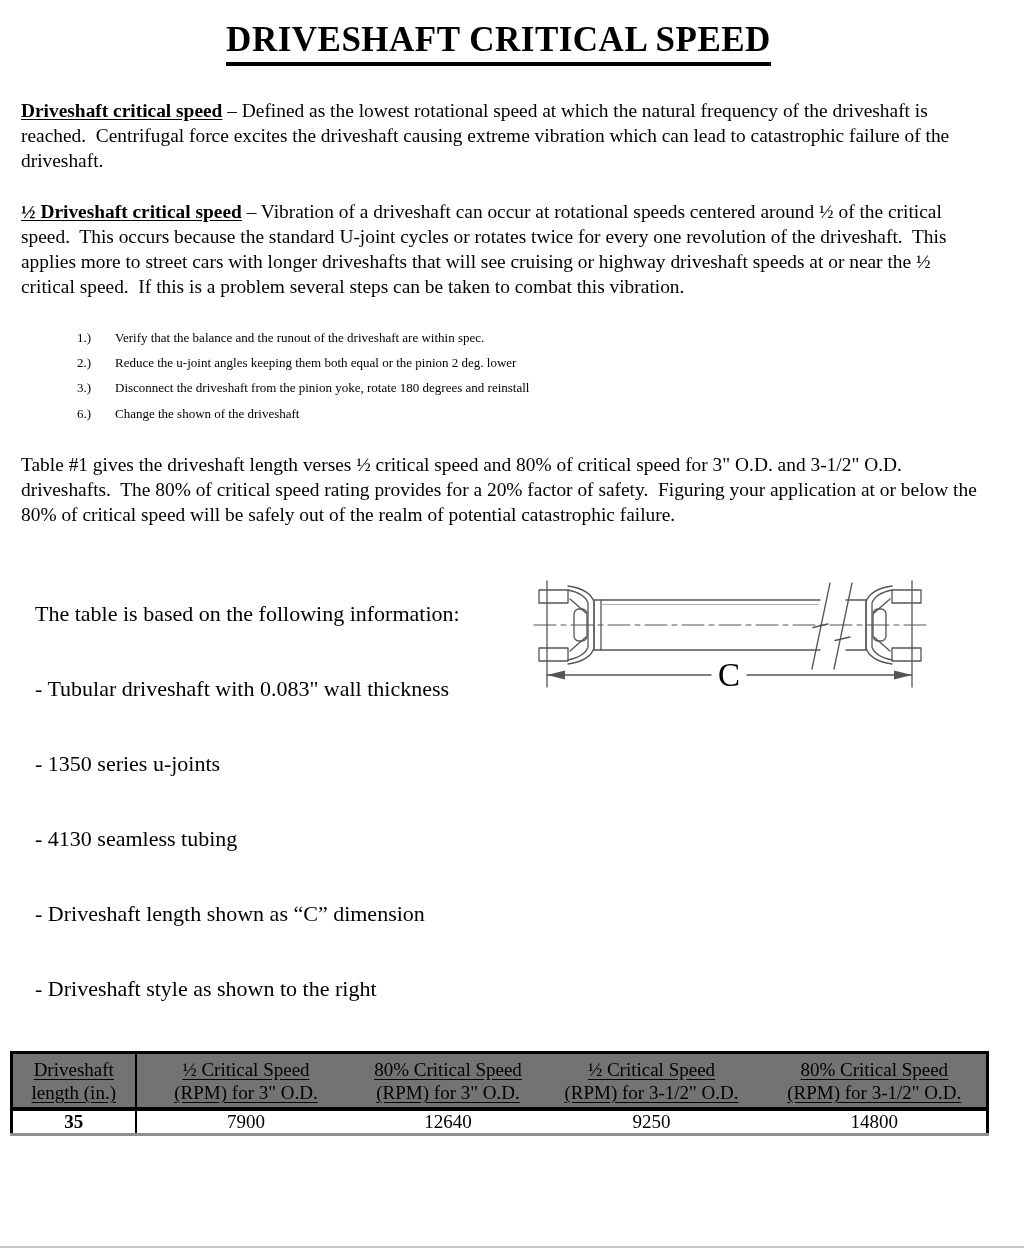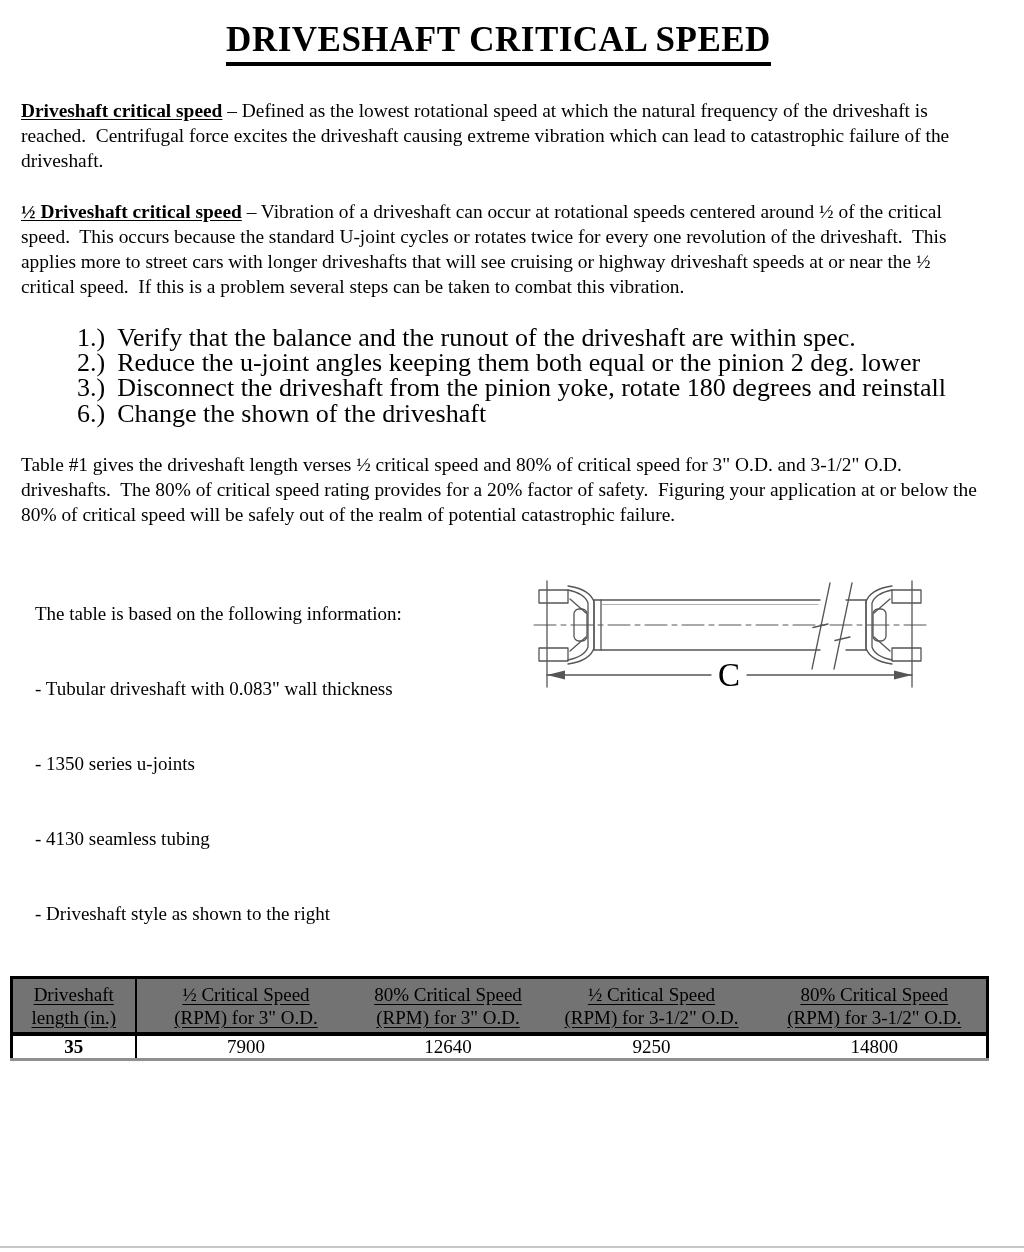--- a/index.html
+++ b/index.html
@@ -23,28 +23,28 @@
   .para {
     font-size: 19.4px; line-height: 25px;
     margin: 0 0 26px 0;
     width: 962px;
     white-space: pre-wrap;
   }
   .lead { font-weight: bold; text-decoration: underline; text-underline-offset: 2px; }
 
   ol.steps {
     list-style: none; margin: 17px 0 26px 0; padding: 0 0 0 56px;
-    font-size: 26px; line-height: 25.2px;
+    font-size: 13px; line-height: 25.2px;
   }
   ol.steps .num { display: inline-block; min-width: 26px; margin-right: 12px; }
 
   .basis-row { display: flex; align-items: flex-start; margin: 0; }
   .basis {
     margin-left: 14px; width: 472px;
-    font-size: 19px; line-height: 25px;
+    font-size: 22px; line-height: 25px;
     white-space: pre-wrap;
   }
   .diagram { margin-left: 21px; margin-top: 24px; flex: none; }
   .dim-label { font-family: "Liberation Serif", "DejaVu Serif", serif; }
 
   h2.table-heading {
     font-size: 21px; font-weight: bold;
     text-decoration: underline; text-underline-offset: 3px; text-decoration-thickness: 2px;
     margin: 20px 0 24px 0;
   }
@@ -107,20 +107,21 @@
   </ol>
 
   <p class="para" style="margin-bottom:24px;">Table #1 gives the driveshaft length verses ½ critical speed and 80% of critical speed for 3" O.D. and 3-1/2" O.D. driveshafts.  The 80% of critical speed rating provides for a 20% factor of safety.  Figuring your application at or below the 80% of critical speed will be safely out of the realm of potential catastrophic failure.</p>
 
   <div class="basis-row">
     <div class="basis">
       <div>The table is based on the following information:</div>
       <div>- Tubular driveshaft with 0.083" wall thickness</div>
       <div>- 1350 series u-joints</div>
       <div>- 4130 seamless tubing</div>
+      <div>- Driveshaft length shown as “C” dimension</div>
       <div>- Driveshaft style as shown to the right</div>
     </div>
 
     <svg class="diagram" width="404" height="124" viewBox="0 0 404 124">
       <g stroke="#555" fill="none" stroke-width="1.3" stroke-linejoin="round" stroke-linecap="round">
 
         <g>
           <line x1="19" y1="6" x2="19" y2="112"></line>
           <line x1="384" y1="6" x2="384" y2="112"></line>
         </g>

